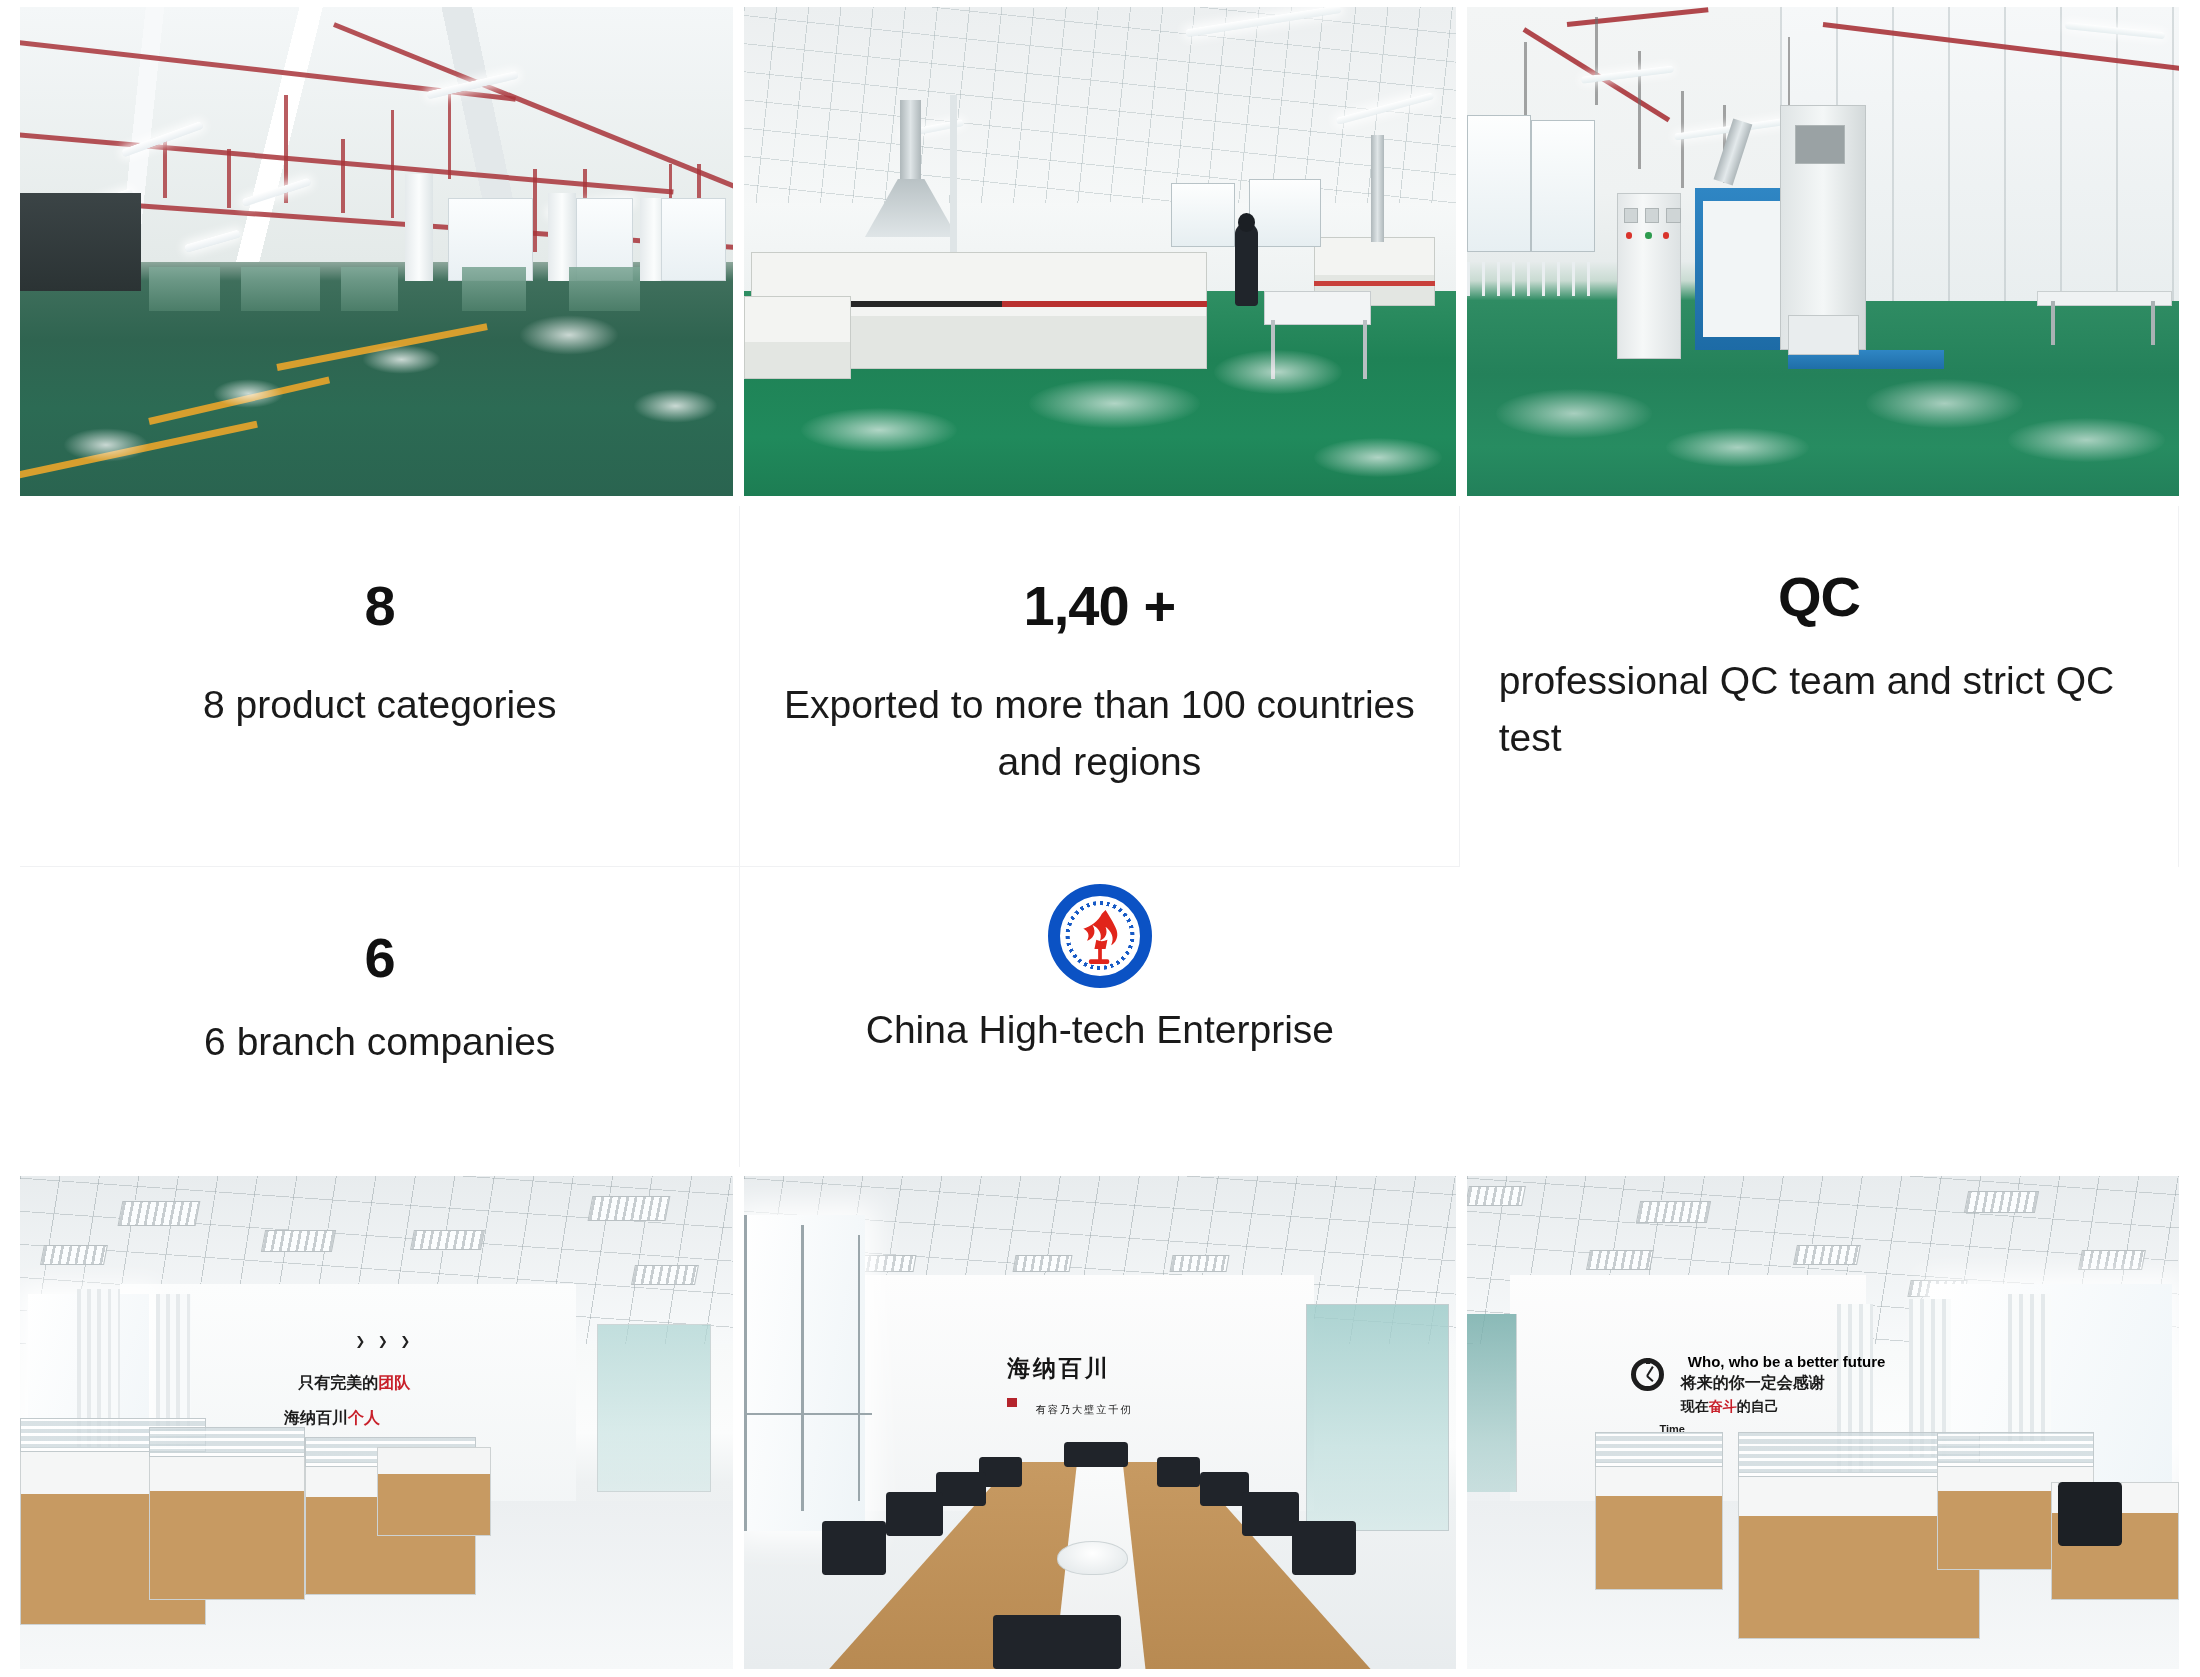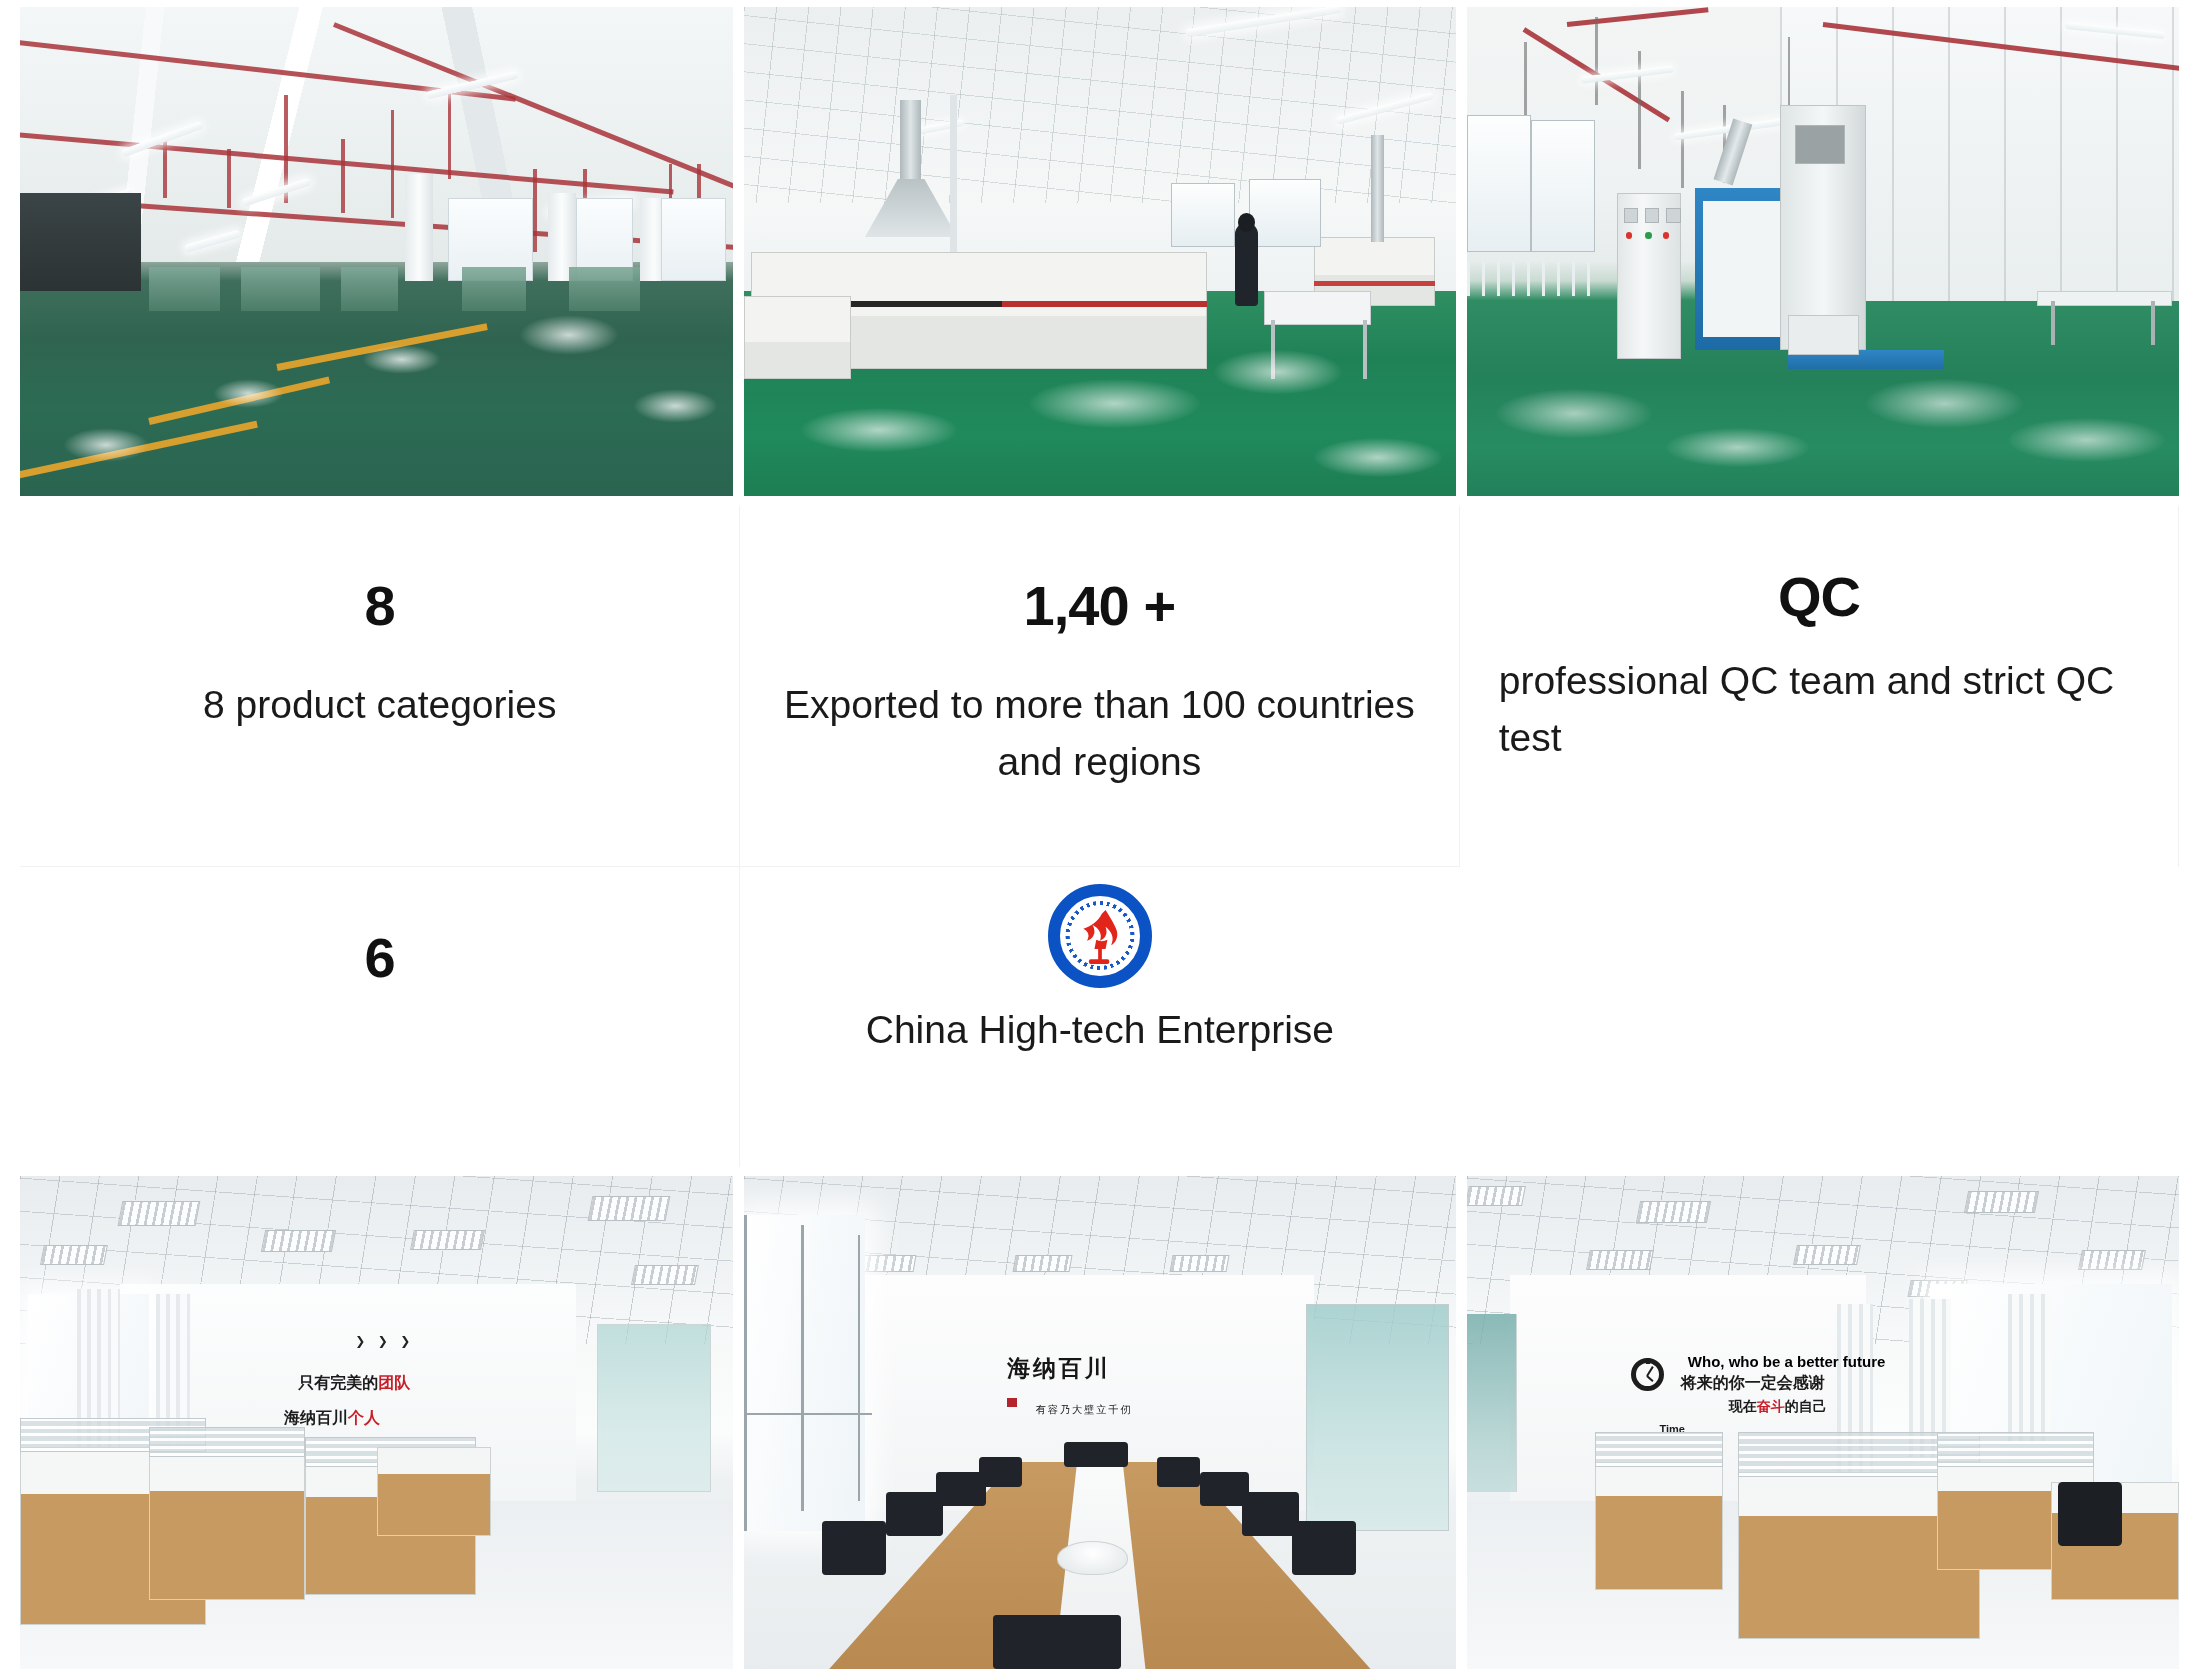--- a/index.html
+++ b/index.html
@@ -544,20 +544,21 @@
     </div>
 
 
     <div class="cell r2 c1">
       <div class="big">QC</div>
       <div class="desc left">professional QC team and strict QC test</div>
     </div>
 
     <div class="cell r2 c2">
       <div class="big">6</div>
+      <div class="desc">6 branch companies</div>
     </div>
 
     <div class="cell r2 c3">
       <div class="cert-logo">
         <svg class="cert-flame" viewBox="0 0 56 62">
           <path d="M34 2 C40 12 44 18 46 24 C48 31 45 37 40 40 C44 31 40 25 34 20 C37 28 33 33 28 35 C31 27 26 21 20 18 C25 27 20 33 14 35 C18 28 14 24 10 22 C18 20 26 14 30 6 Z" fill="#e1251b"></path>
           <path d="M24 34 C28 36 32 36 36 34 L34 44 L30 44 L30 56 L26 56 L26 44 L22 44 Z" fill="#e1251b"></path>
           <rect x="16" y="55" width="22" height="5" rx="2" fill="#e1251b"></rect>
         </svg>
       </div>
@@ -646,21 +647,21 @@
       <div class="doorway"></div>
       <div class="clockface" style="left:23%; top:37%; width:33px; height:33px;">
         <div class="hand" style="left:50%; top:50%; width:11px; height:1.9px; transform:rotate(-58deg);"></div>
         <div class="hand" style="left:50%; top:50%; width:8.3px;  height:1.9px; transform:rotate(42deg);"></div>
         <div class="knob" style="left:44%; top:-22%; width:3.7px; height:5.6px;"></div>
       </div>
       <div class="slogan-2 tiny" style="left:31%; top:36%;">Who, who be a better future</div>
       <div class="slogan-2" style="left:30%; top:40%; font-size:16px;">
         <span class="blk">将来的你一定会感谢</span>
       </div>
-      <div class="slogan-2" style="left:30%; top:45%; font-size:14px;margin-left:48px;">
+      <div class="slogan-2" style="left:30%; top:45%; font-size:14px;">
         <span class="blk">现在</span><span class="red">奋斗</span><span class="blk">的自己</span>
       </div>
       <div class="slogan-2" style="left:27%; top:50%; font-size:11px; color:#1b1b1b;">Time</div>
       <div class="floor"></div>
       <div class="cube" style="left:18%; top:58%; width:18%; height:26%;"></div>
       <div class="cubeglass" style="left:18%; top:52%; width:18%; height:7%;"></div>
       <div class="cube" style="left:38%; top:60%; width:34%; height:34%;"></div>
       <div class="cubeglass" style="left:38%; top:52%; width:34%; height:9%;"></div>
       <div class="cube" style="left:66%; top:58%; width:22%; height:22%;"></div>
       <div class="cubeglass" style="left:66%; top:52%; width:22%; height:7%;"></div>

